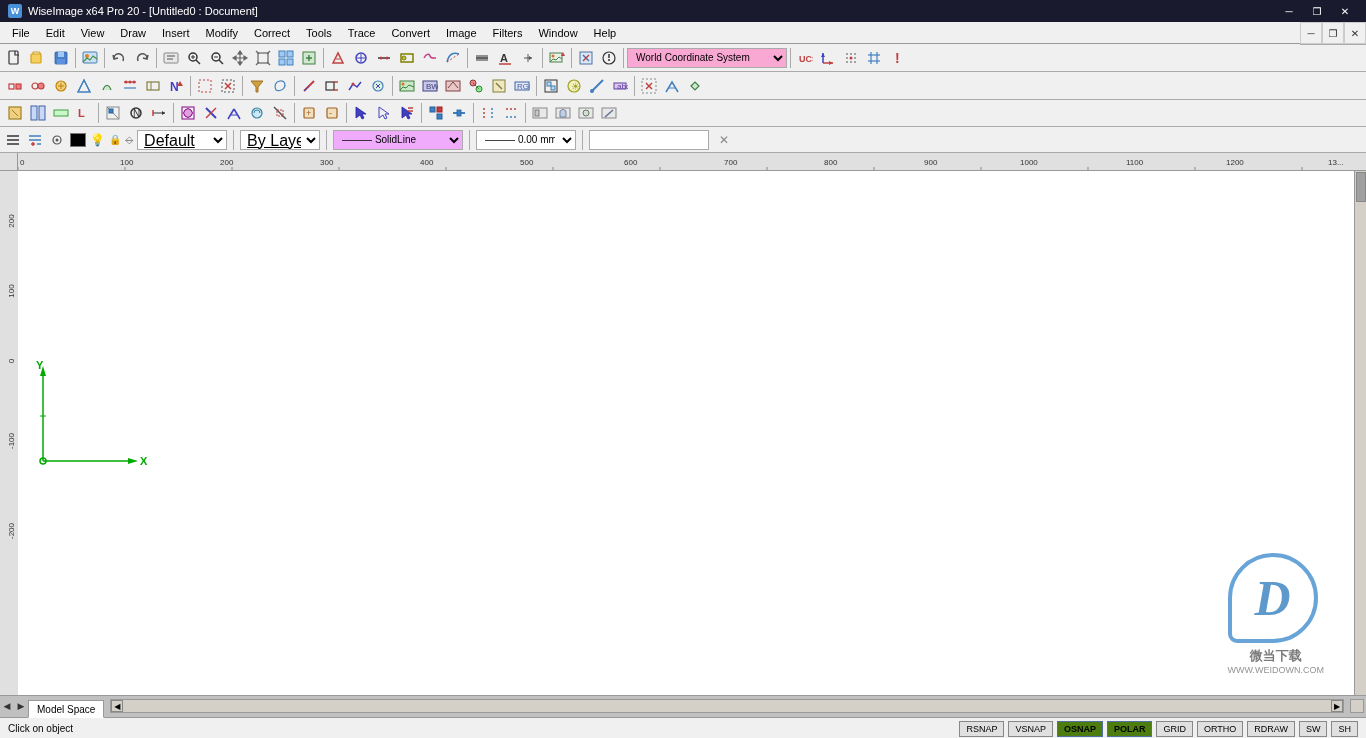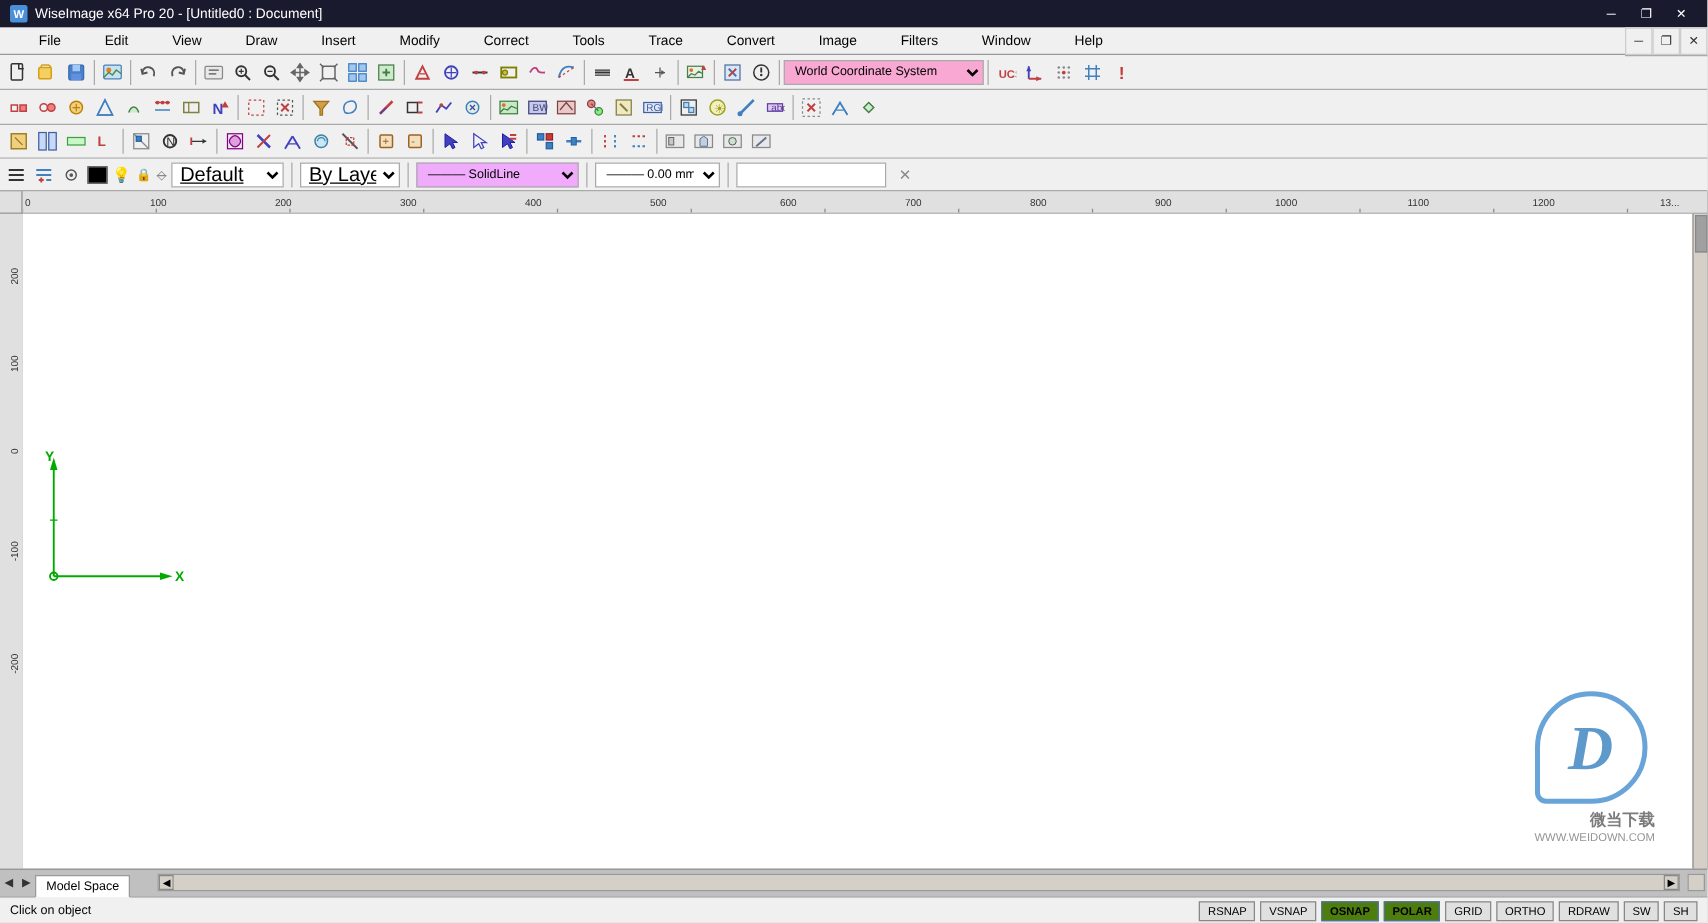--- a/index.html
+++ b/index.html
@@ -30,21 +30,20 @@
       padding: 0 4px;
       border-bottom: 1px solid #999;
       font-size: 11px;
     }
     .menu-item {
       padding: 2px 8px;
       cursor: pointer;
       height: 100%;
       display: flex;
       align-items: center;
-      margin-left: 19px;
     }
 
     
     .toolbar-row {
       background: #f0f0f0;
       border-bottom: 1px solid #aaa;
       display: flex;
       align-items: center;
       padding: 2px 4px;
       gap: 1px;
@@ -186,21 +185,21 @@
     .tab-item {
       height: 18px;
       background: #e0e0e0;
       border: 1px solid #999;
       border-bottom: none;
       padding: 0 8px;
       display: flex;
       align-items: center;
       font-size: 10px;
       cursor: pointer;
-      margin-right: 18px;
+      margin-right: 2px;
     }
     .tab-item.active {
       background: white;
       border-bottom: 1px solid white;
       margin-bottom: -1px;
       z-index: 1;
     }
 
     
     .status-bar {
@@ -1000,21 +999,21 @@
         <polygon points="120,290 110,287 110,293" fill="#00aa00"></polygon>
         <text x="122" y="294" font-size="11" fill="#00aa00" font-weight="bold">X</text>
 
         <circle cx="25" cy="290" r="3" fill="none" stroke="#00aa00" stroke-width="1.5"></circle>
       </svg>
 
       <div class="watermark">
         <div style="display:flex; align-items:center; justify-content:center; width:90px; height:90px; border: 4px solid #2a7ec8; border-radius: 50% 50% 50% 10%; position:relative;">
           <span style="font-size:50px; font-weight:900; color:#1a6eb5; font-style:italic; font-family:serif;">D</span>
         </div>
-        <div style="font-size:13px; color:#444; font-weight:bold; margin-top:4px;text-align:right;">微当下载</div>
+        <div style="font-size:13px; color:#444; font-weight:bold; margin-top:4px;">微当下载</div>
         <div style="font-size:9px; color:#666;">WWW.WEIDOWN.COM</div>
       </div>
     </div>
 
     <div class="scrollbar-v">
       <div class="scrollbar-thumb-v"></div>
     </div>
   </div>
 </div>
 

